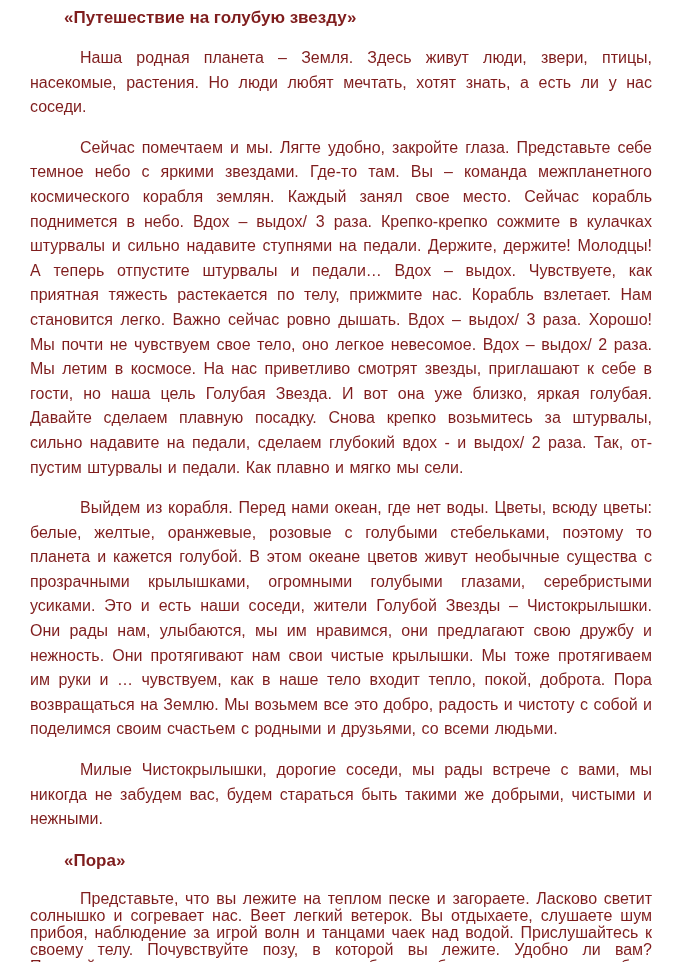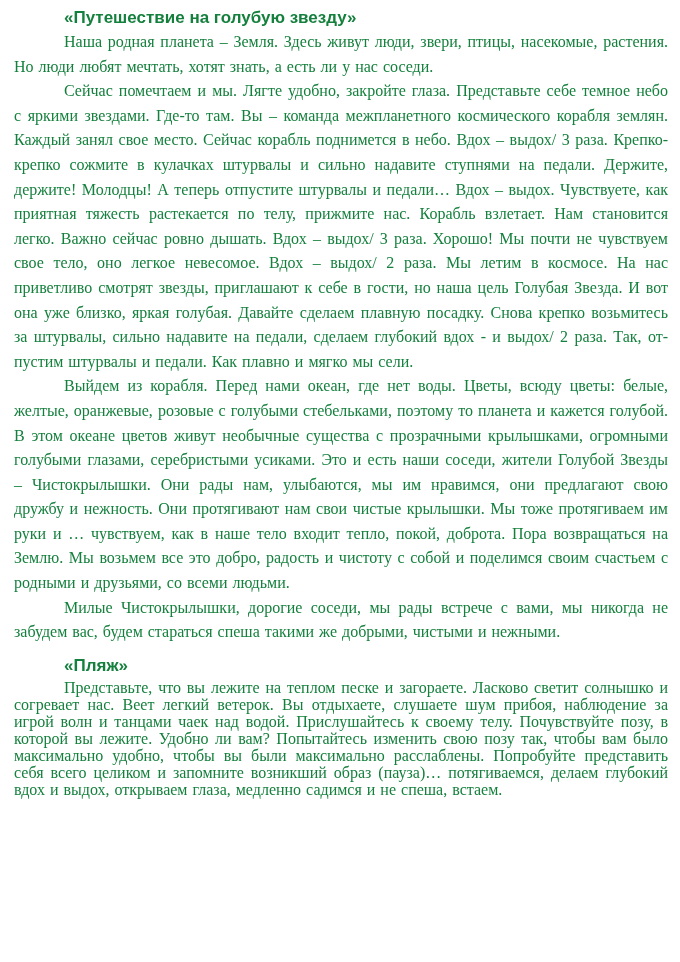--- a/index.html
+++ b/index.html
@@ -12,42 +12,41 @@
     background: #ffffff;
     overflow: hidden;
   }
   .page {
     box-sizing: border-box;
     width: 680px;
     height: 962px;
     padding: 5px 12px 0 14px;
     font-family: "Liberation Sans", sans-serif;
     font-size: 16px;
-    color: #15803d;
+    color: #7f1d1d;
   }
   .section {
     margin: 0;
   }
   .sec-title {
     font-weight: 700;
     font-size: 17px;
     line-height: 25px;
     margin: 0;
     text-indent: 50px;
     text-align: left;
   }
   .para {
-    margin: 0;
+    margin: 16px;
     text-align: justify;
     text-indent: 50px;
     line-height: 24.6px;
     word-spacing: 1px;
     -webkit-hyphens: manual;
     hyphens: manual;
-    font-family: Liberation Serif, serif;
   }
   .section-beach {
     margin-top: 8px;
   }
   .section-beach .sec-title {
     line-height: 26px;
   }
   .section-beach .para {
     line-height: 17px;
   }
@@ -55,21 +54,21 @@
 </head>
 <body>
 
 <div class="page">
 
   <div class="section section-journey">
     <h2 class="sec-title">«Путешествие на голубую звезду»</h2>
     <p class="para">Наша родная планета – Земля. Здесь живут люди, звери, птицы, насекомые, растения. Но люди любят мечтать, хотят знать, а есть ли у нас соседи.</p>
     <p class="para">Сейчас помечтаем и мы. Лягте удобно, закройте глаза. Представьте себе тем­ное небо с яркими звездами. Где-то там. Вы – команда межпланетного космического корабля землян. Каждый занял свое место. Сейчас корабль поднимется в небо. Вдох – выдох/ 3 раза. Крепко-крепко сожмите в кулачках штурвалы и сильно надавите ступнями на педали. Держите, держите! Молодцы! А теперь отпустите штурвалы и педали… Вдох – выдох. Чувствуете, как приятная тяжесть растекается по телу, при­жмите нас. Корабль взлетает. Нам становится легко. Важно сейчас ровно дышать. Вдох – выдох/ 3 раза. Хорошо! Мы почти не чувствуем свое тело, оно легкое невесо­мое. Вдох – выдох/ 2 раза. Мы летим в космосе. На нас приветливо смотрят звезды, приглашают к себе в гости, но наша цель Голубая Звезда. И вот она уже близко, яр­кая голубая. Давайте сделаем плавную посадку. Снова крепко возьмитесь за штур­валы, сильно надавите на педали, сделаем глубокий вдох - и выдох/ 2 раза. Так, от­пустим штурвалы и педали. Как плавно и мягко мы сели.</p>
     <p class="para">Выйдем из корабля. Перед нами океан, где нет воды. Цветы, всюду цветы: бе­лые, желтые, оранжевые, розовые с голубыми стебельками, поэтому то планета и кажется голубой. В этом океане цветов живут необычные существа с прозрачными крылышками, огромными голубыми глазами, серебристыми усиками. Это и есть наши соседи, жители Голубой Звезды – Чистокрылышки. Они рады нам, улыбаются, мы им нравимся, они предлагают свою дружбу и нежность. Они протягивают нам свои чис­тые крылышки. Мы тоже протягиваем им руки и … чувствуем, как в наше тело входит тепло, покой, доброта. Пора возвращаться на Землю. Мы возьмем все это добро, ра­дость и чистоту с собой и поделимся своим счастьем с родными и друзьями, со все­ми людьми.</p>
-    <p class="para">Милые Чистокрылышки, дорогие соседи, мы рады встрече с вами, мы никогда не забудем вас, будем стараться спеша такими же добрыми, чистыми и нежными.</p>
+    <p class="para">Милые Чистокрылышки, дорогие соседи, мы рады встрече с вами, мы никогда не забудем вас, будем стараться быть такими же добрыми, чистыми и нежными.</p>
   </div>
 
   <div class="section section-beach">
-    <h2 class="sec-title">«Пляж»</h2>
+    <h2 class="sec-title">«Пора»</h2>
     <p class="para">Представьте, что вы лежите на теплом песке и загораете. Ласково светит сол­нышко и согревает нас. Веет легкий ветерок. Вы отдыхаете, слушаете шум прибоя, наблюдение за игрой волн и танцами чаек над водой. Прислушайтесь к своему телу. Почувствуйте позу, в которой вы лежите. Удобно ли вам? Попытайтесь изменить свою позу так, чтобы вам было максимально удобно, чтобы вы были максимально расслаблены. Попробуйте представить себя всего целиком и запомните возникший образ (пауза)… потягиваемся, делаем глубокий вдох и выдох, открываем глаза, мед­ленно садимся и не спеша, встаем.</p>
   </div>
 
 </div>
 
 </body></html>

